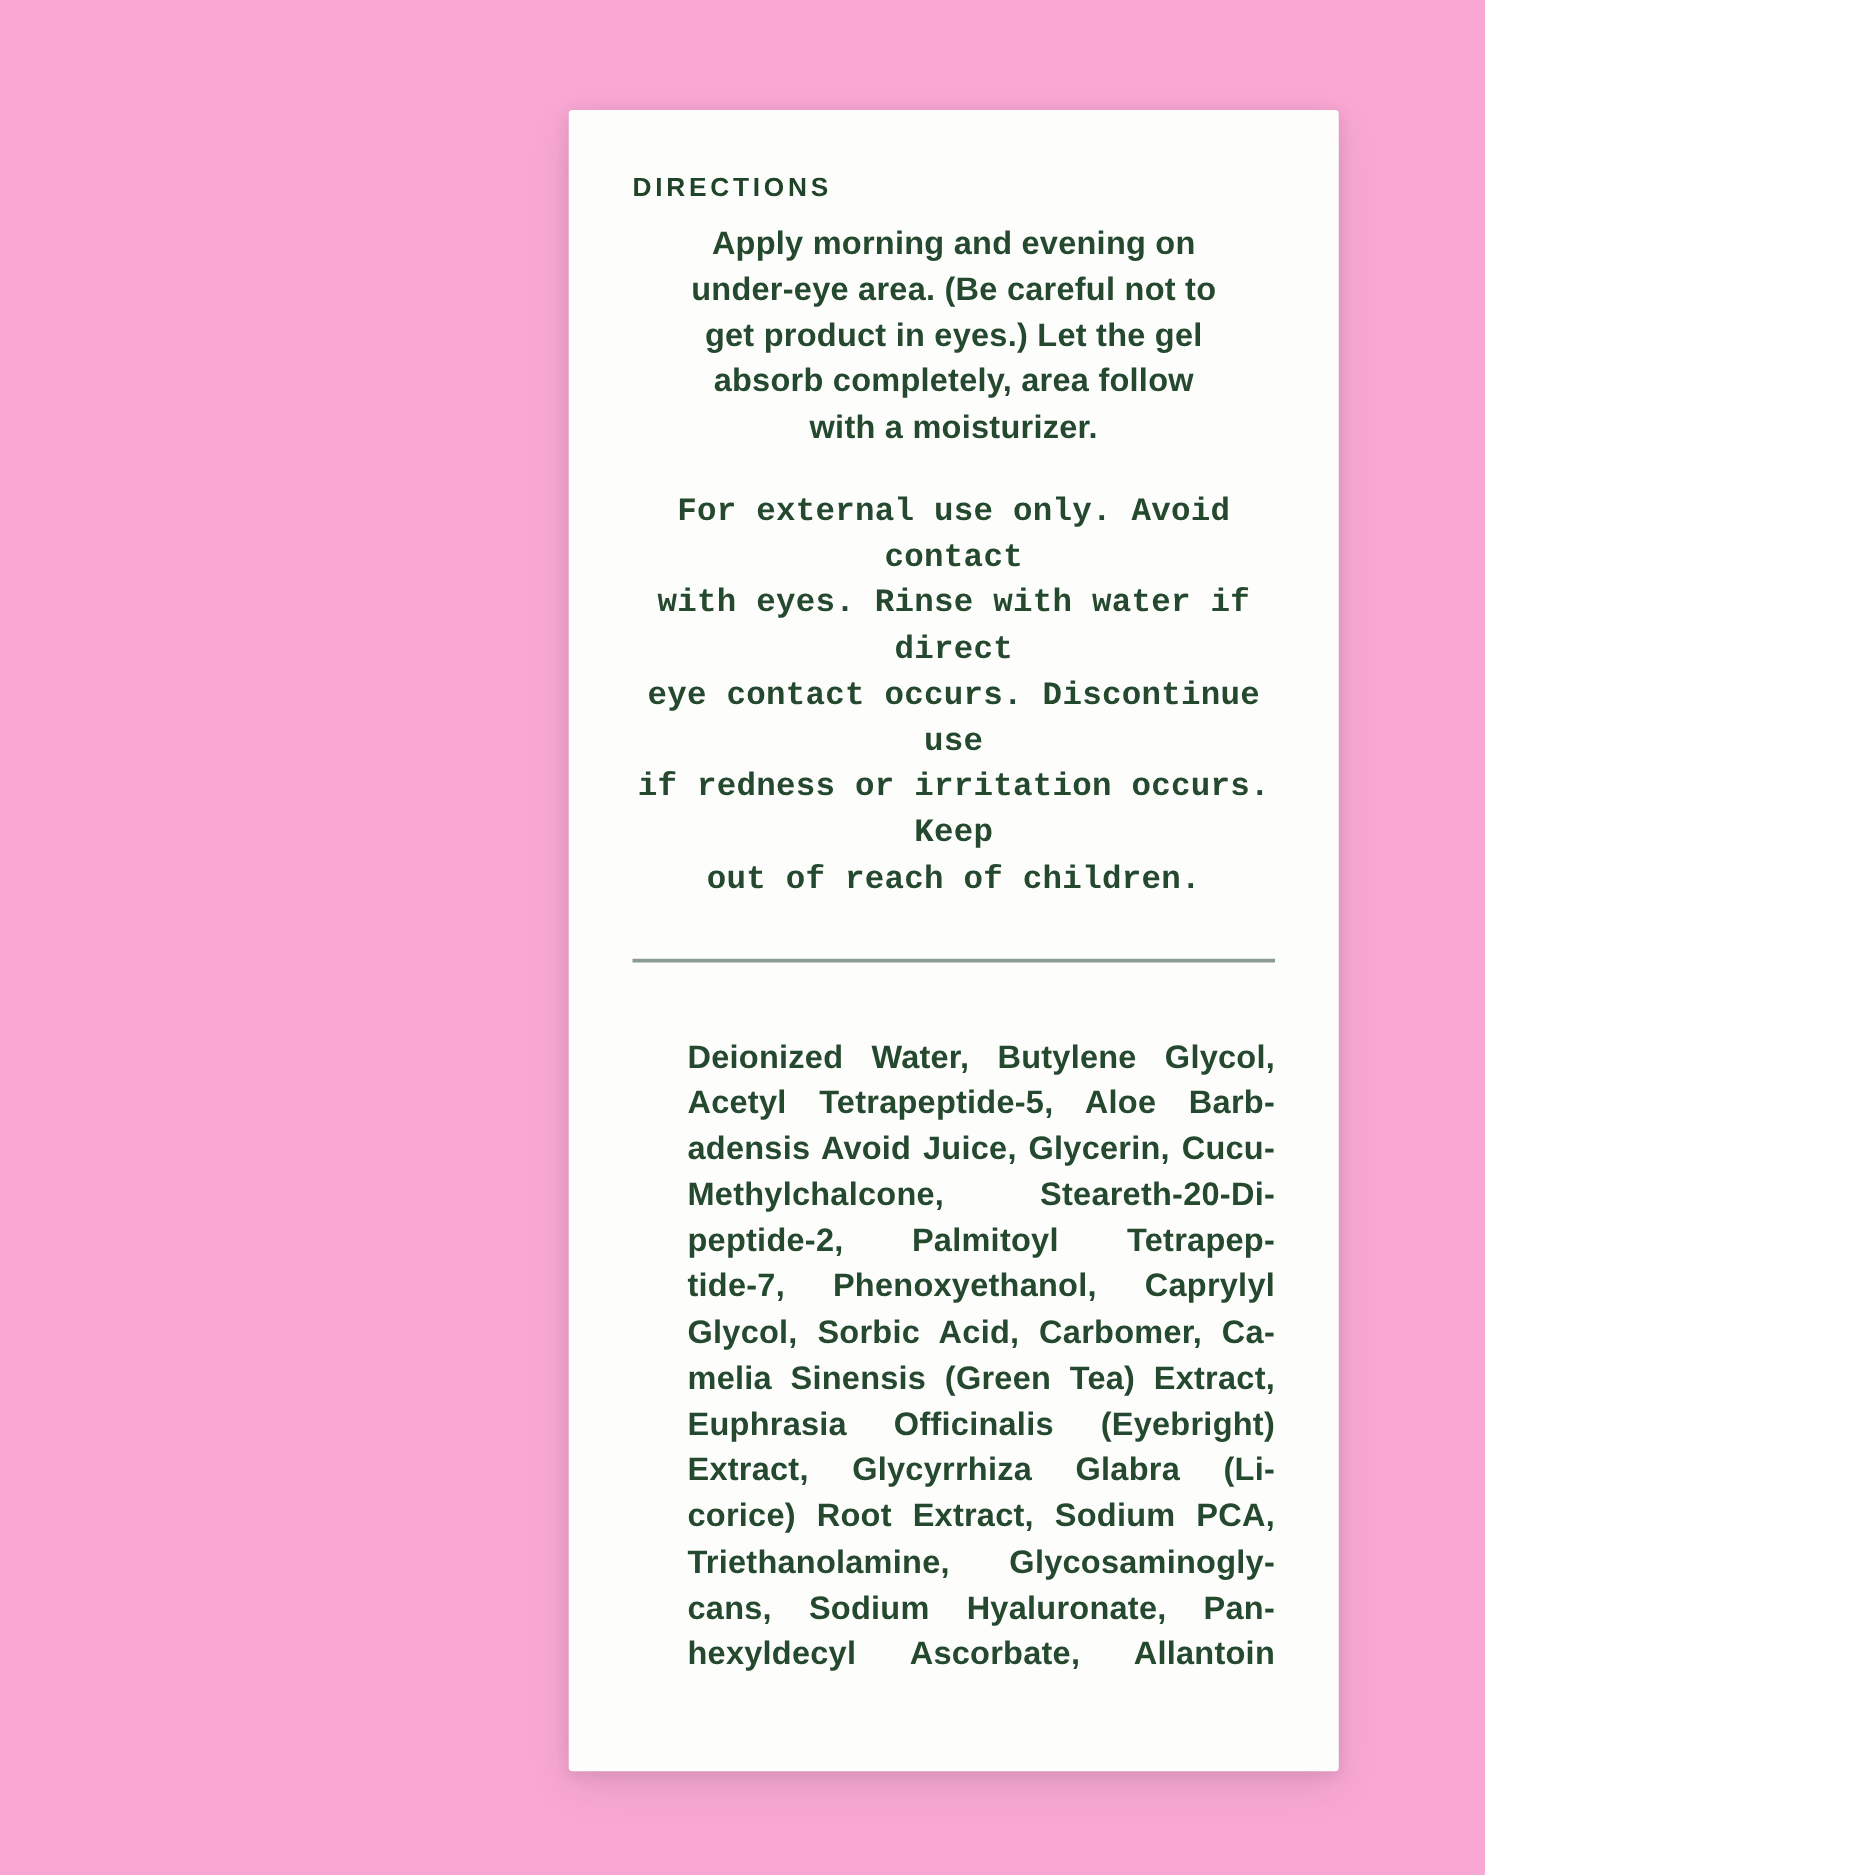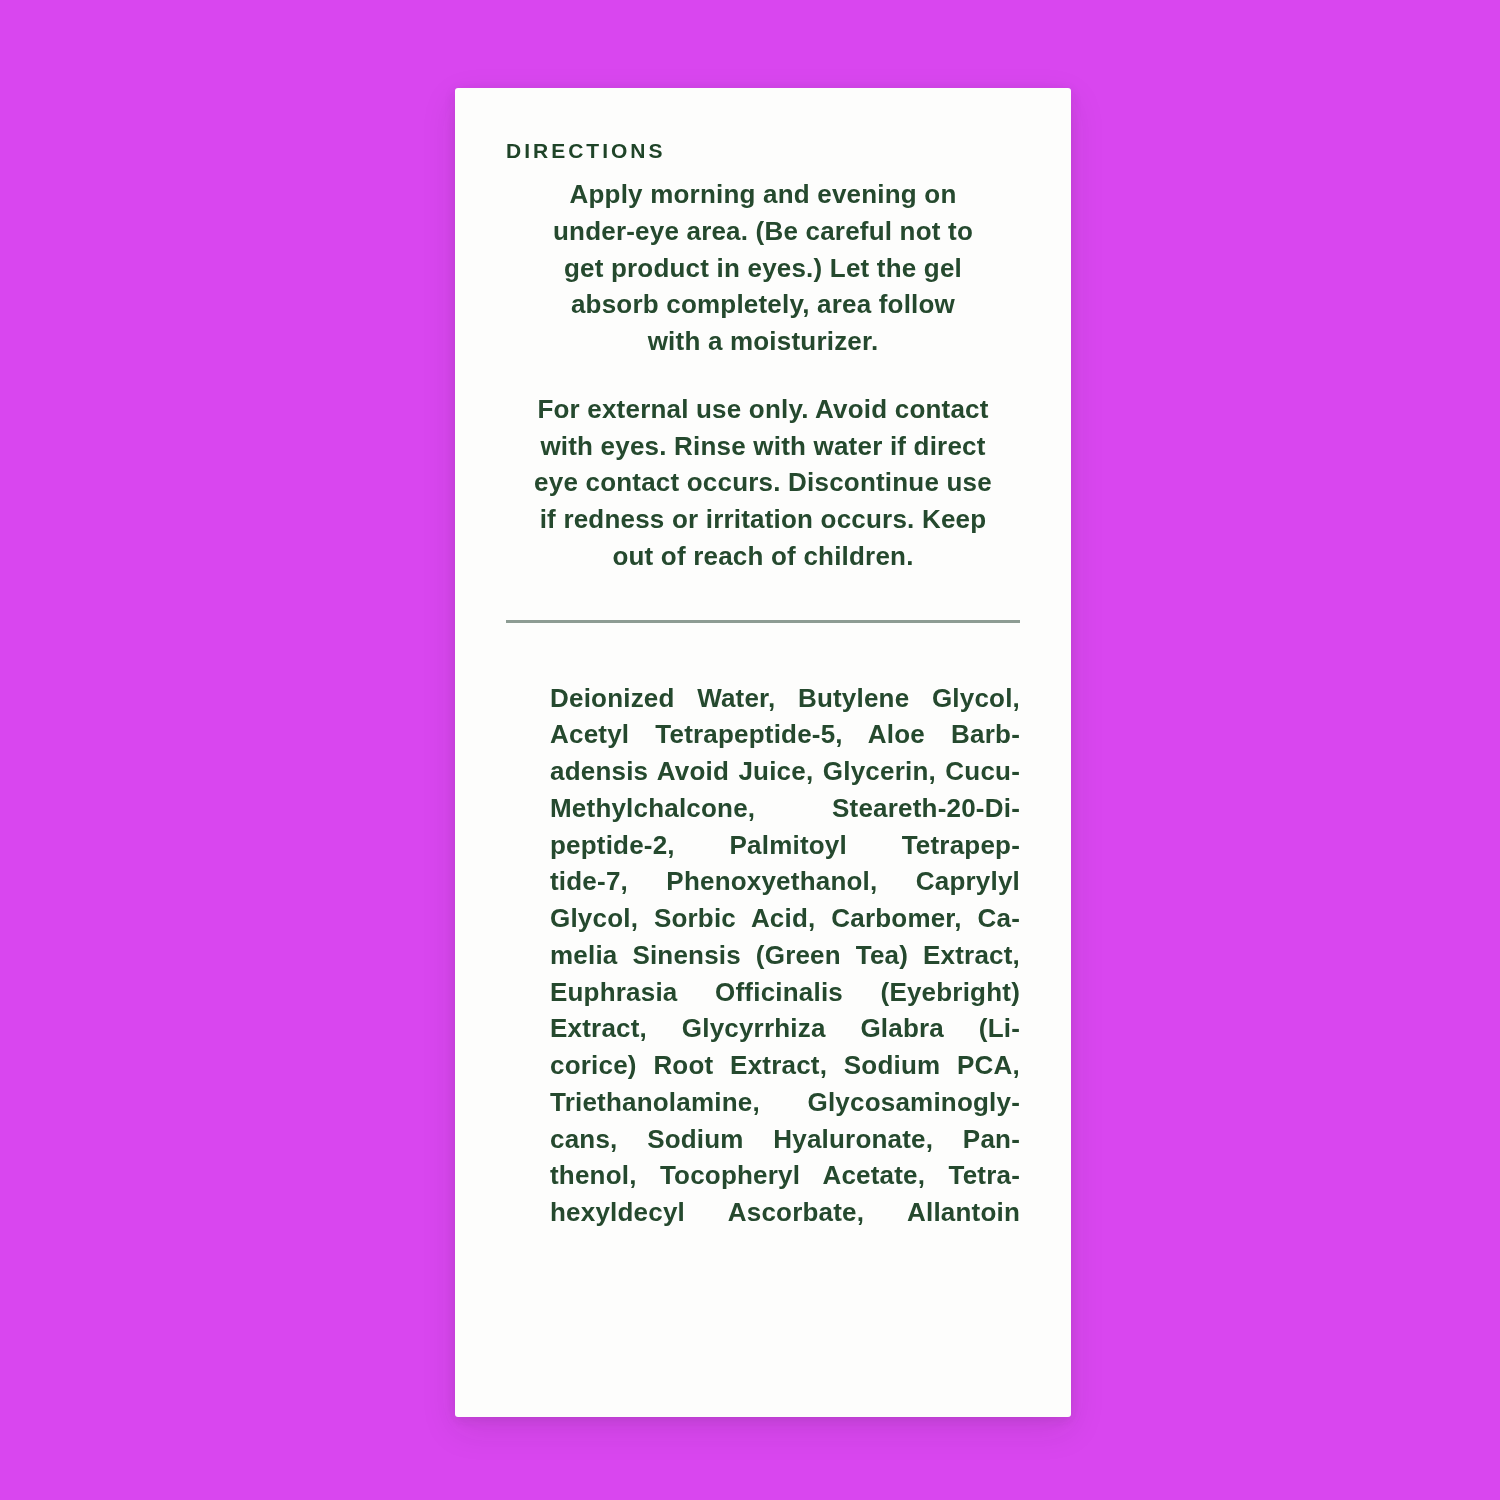--- a/index.html
+++ b/index.html
@@ -5,23 +5,23 @@
   html, body {
     margin: 0;
     padding: 0;
     width: 1500px;
     height: 1500px;
     background: #ffffff;
     font-family: "Liberation Sans", sans-serif;
   }
   .stage {
     position: relative;
-    width: 1500px;
+    width: 1188px;
     height: 1500px;
-    background: #d946ef;
+    background: #f9a8d4;
     overflow: hidden;
   }
   .card {
     position: absolute;
     left: 455px;
     top: 88px;
     width: 616px;
     height: 1329px;
     box-sizing: border-box;
     padding: 0 51px;
@@ -40,21 +40,21 @@
   .heading-directions { margin: 50px 0 12px 0; }
   .heading-ingredients { margin: 0 0 9px 0; }
   .body-text {
     font-size: 26px;
     font-weight: 600;
     line-height: 36.75px;
     letter-spacing: 0.2px;
     color: #25492e;
   }
   .para-1 { margin: 0 0 31px 0; }
-  .para-2 { margin: 0; }
+  .para-2 { margin: 0; font-family: Liberation Mono, monospace; }
   .para-ingredients { margin: 0; }
   .tline { text-align: center; }
   .justified .tline {
     text-align: justify;
     text-align-last: justify;
     margin-left: 44px;
   }
   .divider {
     height: 0;
     border: none;
@@ -96,18 +96,17 @@
         <div class="tline">Methylchalcone, Steareth-20-Di-</div>
         <div class="tline">peptide-2, Palmitoyl Tetrapep-</div>
         <div class="tline">tide-7, Phenoxyethanol, Caprylyl</div>
         <div class="tline">Glycol, Sorbic Acid, Carbomer, Ca-</div>
         <div class="tline">melia Sinensis (Green Tea) Extract,</div>
         <div class="tline">Euphrasia Officinalis (Eyebright)</div>
         <div class="tline">Extract, Glycyrrhiza Glabra (Li-</div>
         <div class="tline">corice) Root Extract, Sodium PCA,</div>
         <div class="tline">Triethanolamine, Glycosaminogly-</div>
         <div class="tline">cans, Sodium Hyaluronate, Pan-</div>
-        <div class="tline">thenol, Tocopheryl Acetate, Tetra-</div>
         <div class="tline">hexyldecyl Ascorbate, Allantoin</div>
       </div>
 
   </div>
 </div>
 
 </body></html>

